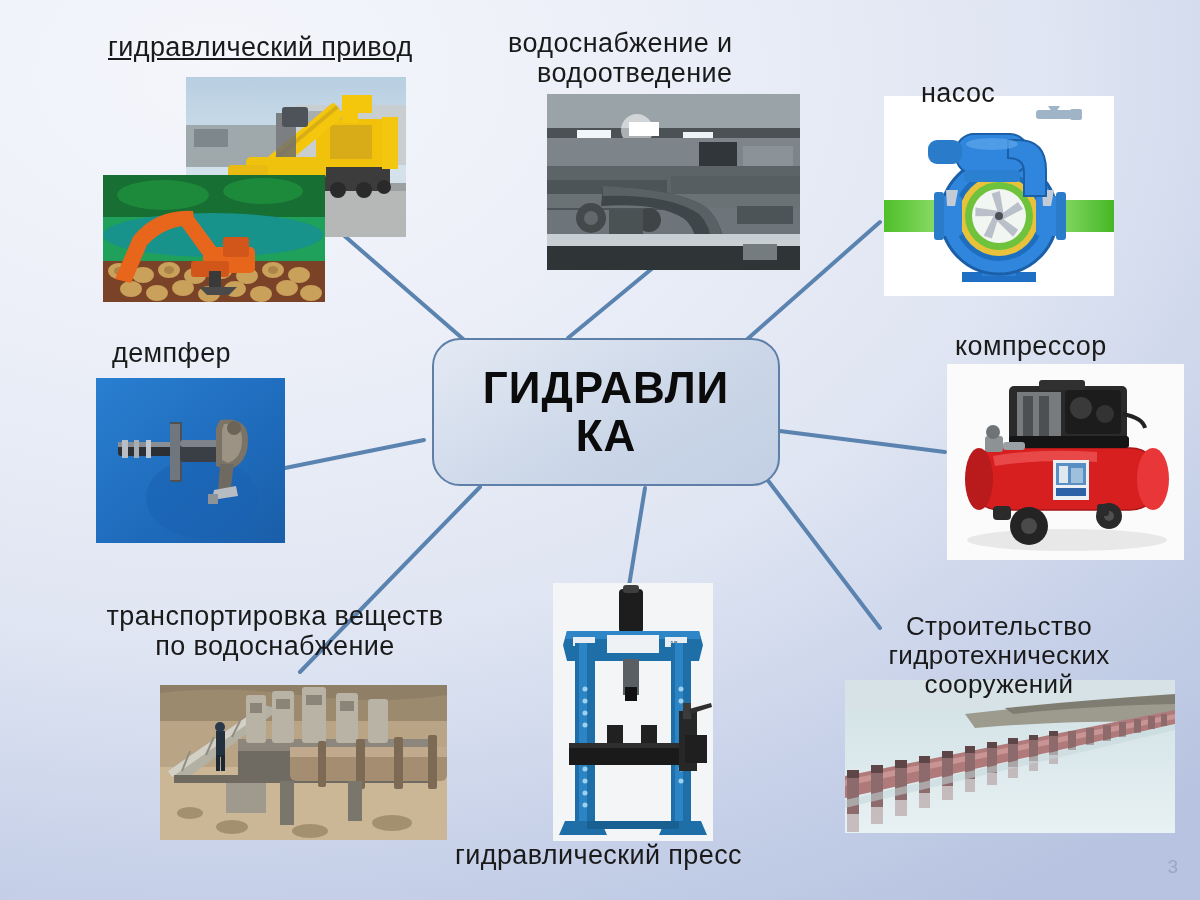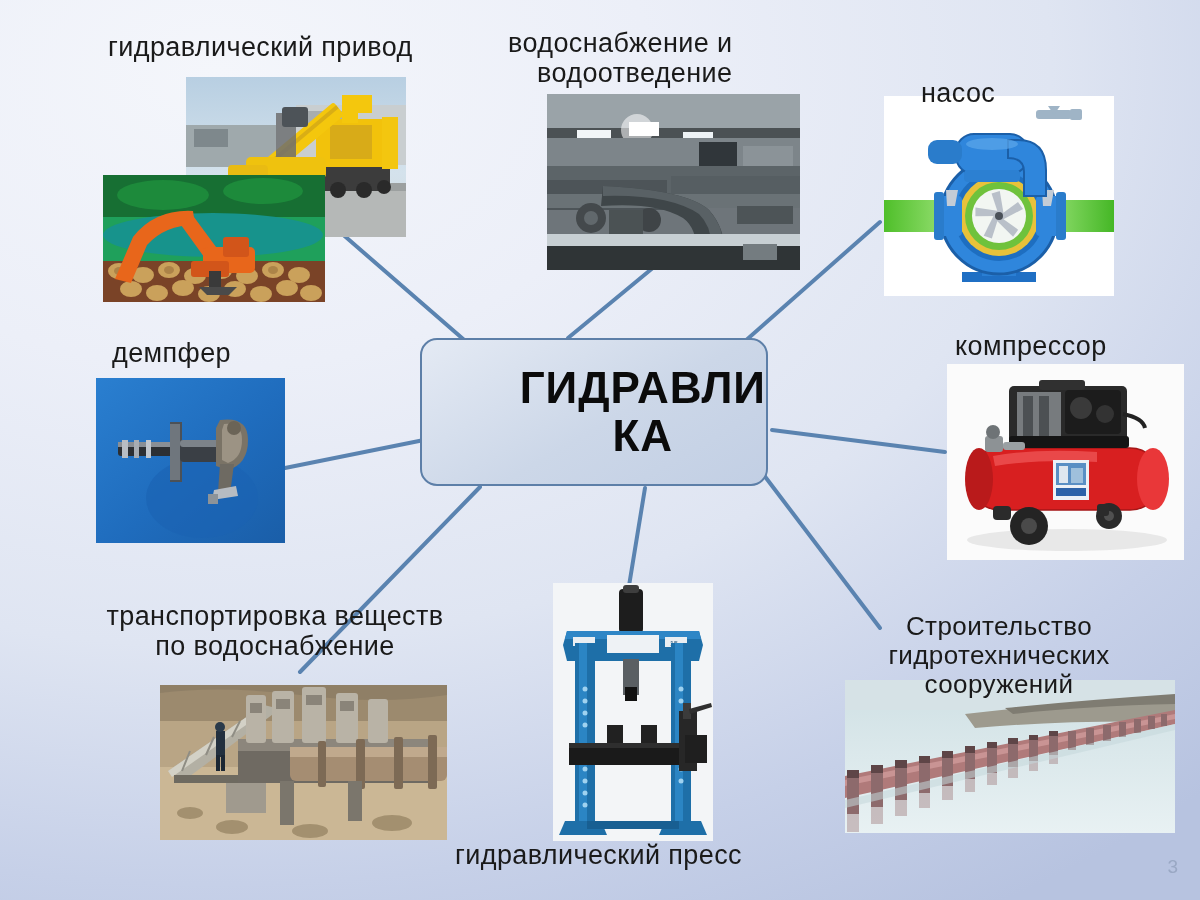--- a/index.html
+++ b/index.html
@@ -44,31 +44,31 @@
     font-weight: 400;
     line-height: 1.12;
     letter-spacing: 0.4px;
     white-space: pre-line;
     text-rendering: optimizeLegibility;
   }
 
   
   #center-node {
     position: absolute;
-    left: 420px;
+    left: 432px;
     top: 338px;
     width: 348px;
     height: 148px;
     border: 2px solid #5d7fa8;
-    border-radius: 17px;
+    border-radius: 28px;
     background: linear-gradient(150deg, #e4eaf4 0%, #ccd7e8 55%, #c2cfe4 100%);
     box-sizing: border-box;
     display: flex;
     align-items: center;
-    justify-content: flex-end;
+    justify-content: center;
   }
   #center-node .ctext {
     font-size: 44px;
     font-weight: bold;
     color: #0b0b0b;
     letter-spacing: 1px;
     line-height: 1.08;
     text-align: center;
     white-space: pre-line;
   }
@@ -559,21 +559,21 @@
         <rect x="112" y="116" width="10" height="10" fill="#8d9398"></rect>
       </svg>
     </div>
   </div>
 
   <div id="center-node">
     <div class="ctext">ГИДРАВЛИ
 КА</div>
   </div>
 
-  <div class="label" style="left:108px; top:32px; font-size:27px;">гидравлический привод</div>
+  <div class="label" style="left:108px; top:32px; font-size:27px;text-decoration:underline;">гидравлический привод</div>
 
   <div class="label" style="left:508px; top:28px; font-size:27px;text-align:right;">водоснабжение и
 водоотведение</div>
 
   <div class="label" style="left:921px; top:78px; font-size:27px;">насос</div>
 
   <div class="label" style="left:849px; top:612px; font-size:26px; text-align:center; width:300px;">Строительство
 гидротехнических
 сооружений</div>
 

